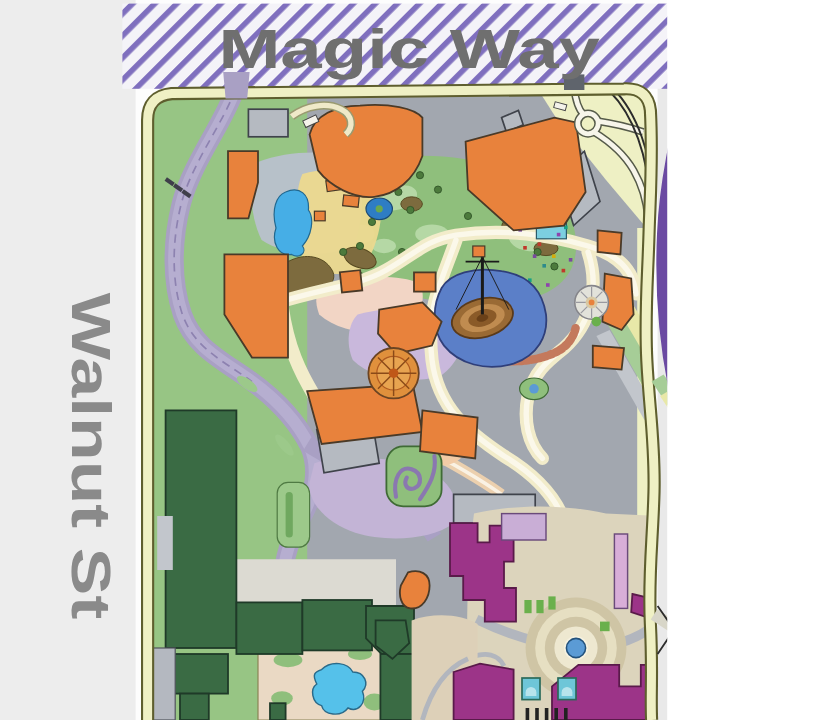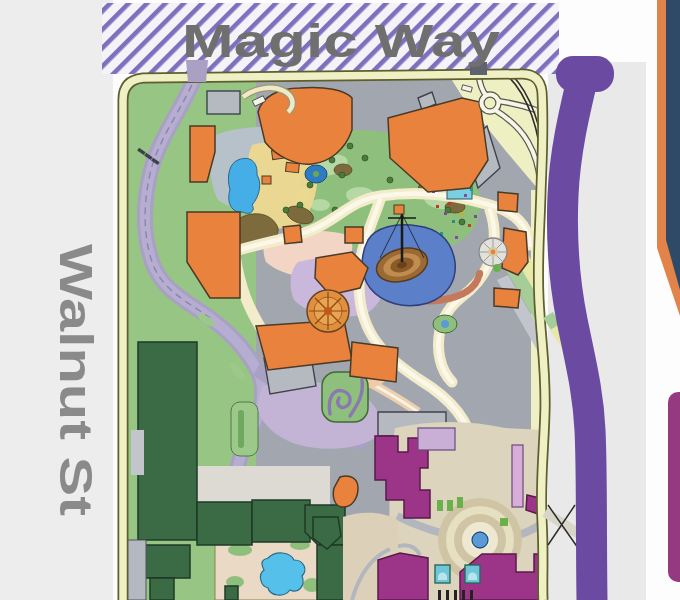--- a/index.html
+++ b/index.html
@@ -1,16 +1,16 @@
 <!DOCTYPE html>
 <html><head>
 <meta charset="utf-8">
 <style>
   html,body{margin:0;padding:0;background:#fff;}
-  .stage{position:relative;width:680px;height:600px;overflow:hidden;background:#fdfdfd;
+  .stage{position:relative;width:556px;height:600px;overflow:hidden;background:#fdfdfd;
          font-family:"Liberation Sans","DejaVu Sans",sans-serif;}
   svg{position:absolute;inset:0;display:block;}
   text{font-family:"Liberation Sans","DejaVu Sans",sans-serif;font-weight:bold;}
 </style>
 </head>
 <body>
 
 <div class="stage">
 <svg viewBox="0 0 680 600" width="680" height="600">
   <defs>

